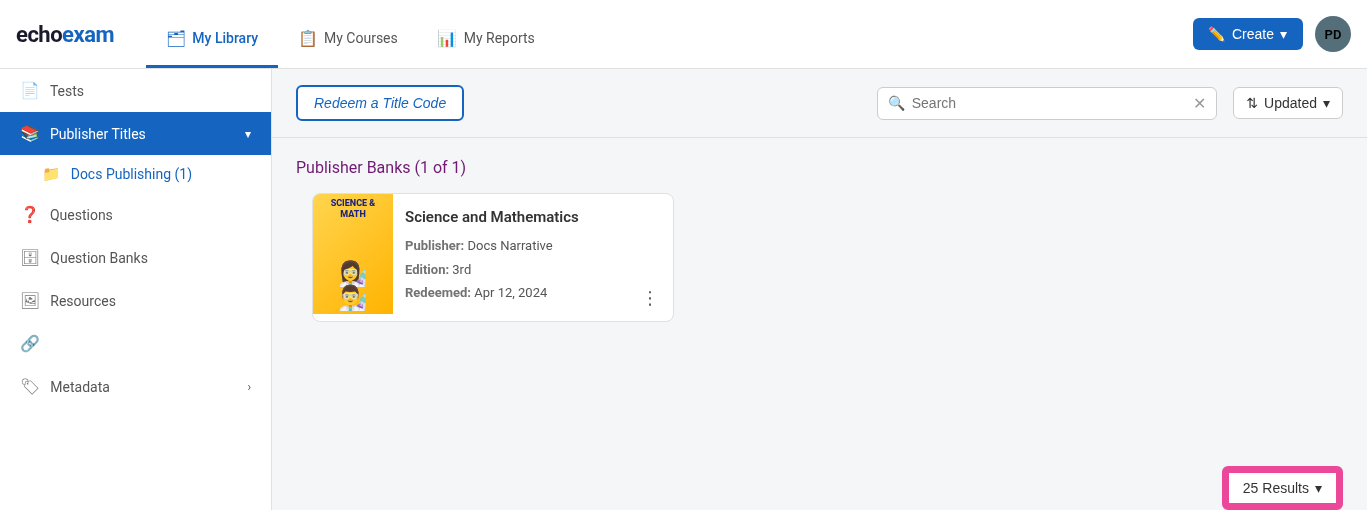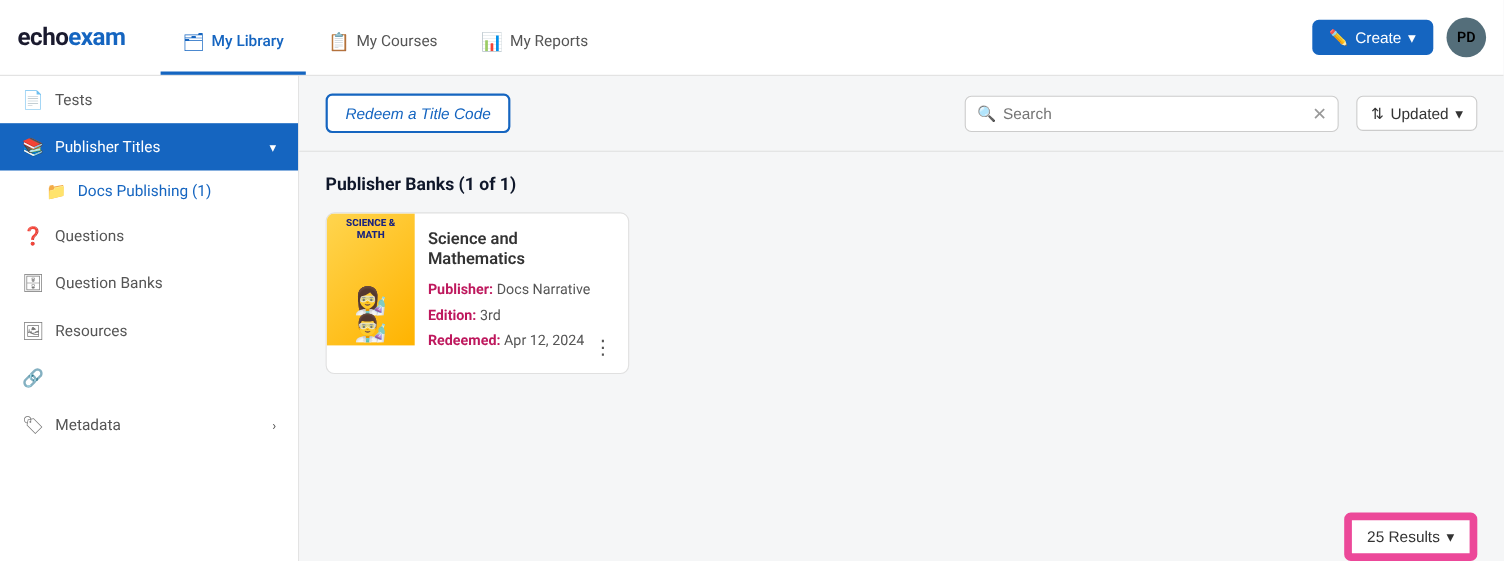--- a/index.html
+++ b/index.html
@@ -190,36 +190,37 @@
     }
 
     
     .content-area {
       flex: 1;
       padding: 20px 24px;
       overflow-y: auto;
     }
     .section-title {
       font-size: 16px;
-      font-weight: 700;
-      color: #0f172a;
+      font-weight: 400;
+      color: #701a75;
       margin-bottom: 16px;
     }
 
     
     .book-card {
       background: #fff;
       border-radius: 8px;
       border: 1px solid #e0e0e0;
       display: flex;
       align-items: flex-start;
-      width: 276px;
+      width: 362px;
       padding: 0;
       overflow: hidden;
       position: relative;
+      margin-left: 16px;
     }
     .book-cover {
       width: 80px;
       min-width: 80px;
       height: 120px;
       background: linear-gradient(135deg, #ffd54f 0%, #ffb300 100%);
       display: flex;
       align-items: center;
       justify-content: center;
       font-size: 10px;
@@ -261,21 +262,21 @@
       font-weight: 600;
       color: #333;
       margin-bottom: 10px;
     }
     .book-meta {
       font-size: 13px;
       color: #555;
       margin-bottom: 4px;
       line-height: 1.5;
     }
-    .book-meta strong { color: #be185d; }
+    .book-meta strong { color: #737373; }
     .book-more-btn {
       position: absolute;
       right: 10px;
       bottom: 10px;
       background: none;
       border: none;
       cursor: pointer;
       color: #555;
       font-size: 18px;
       padding: 4px;

